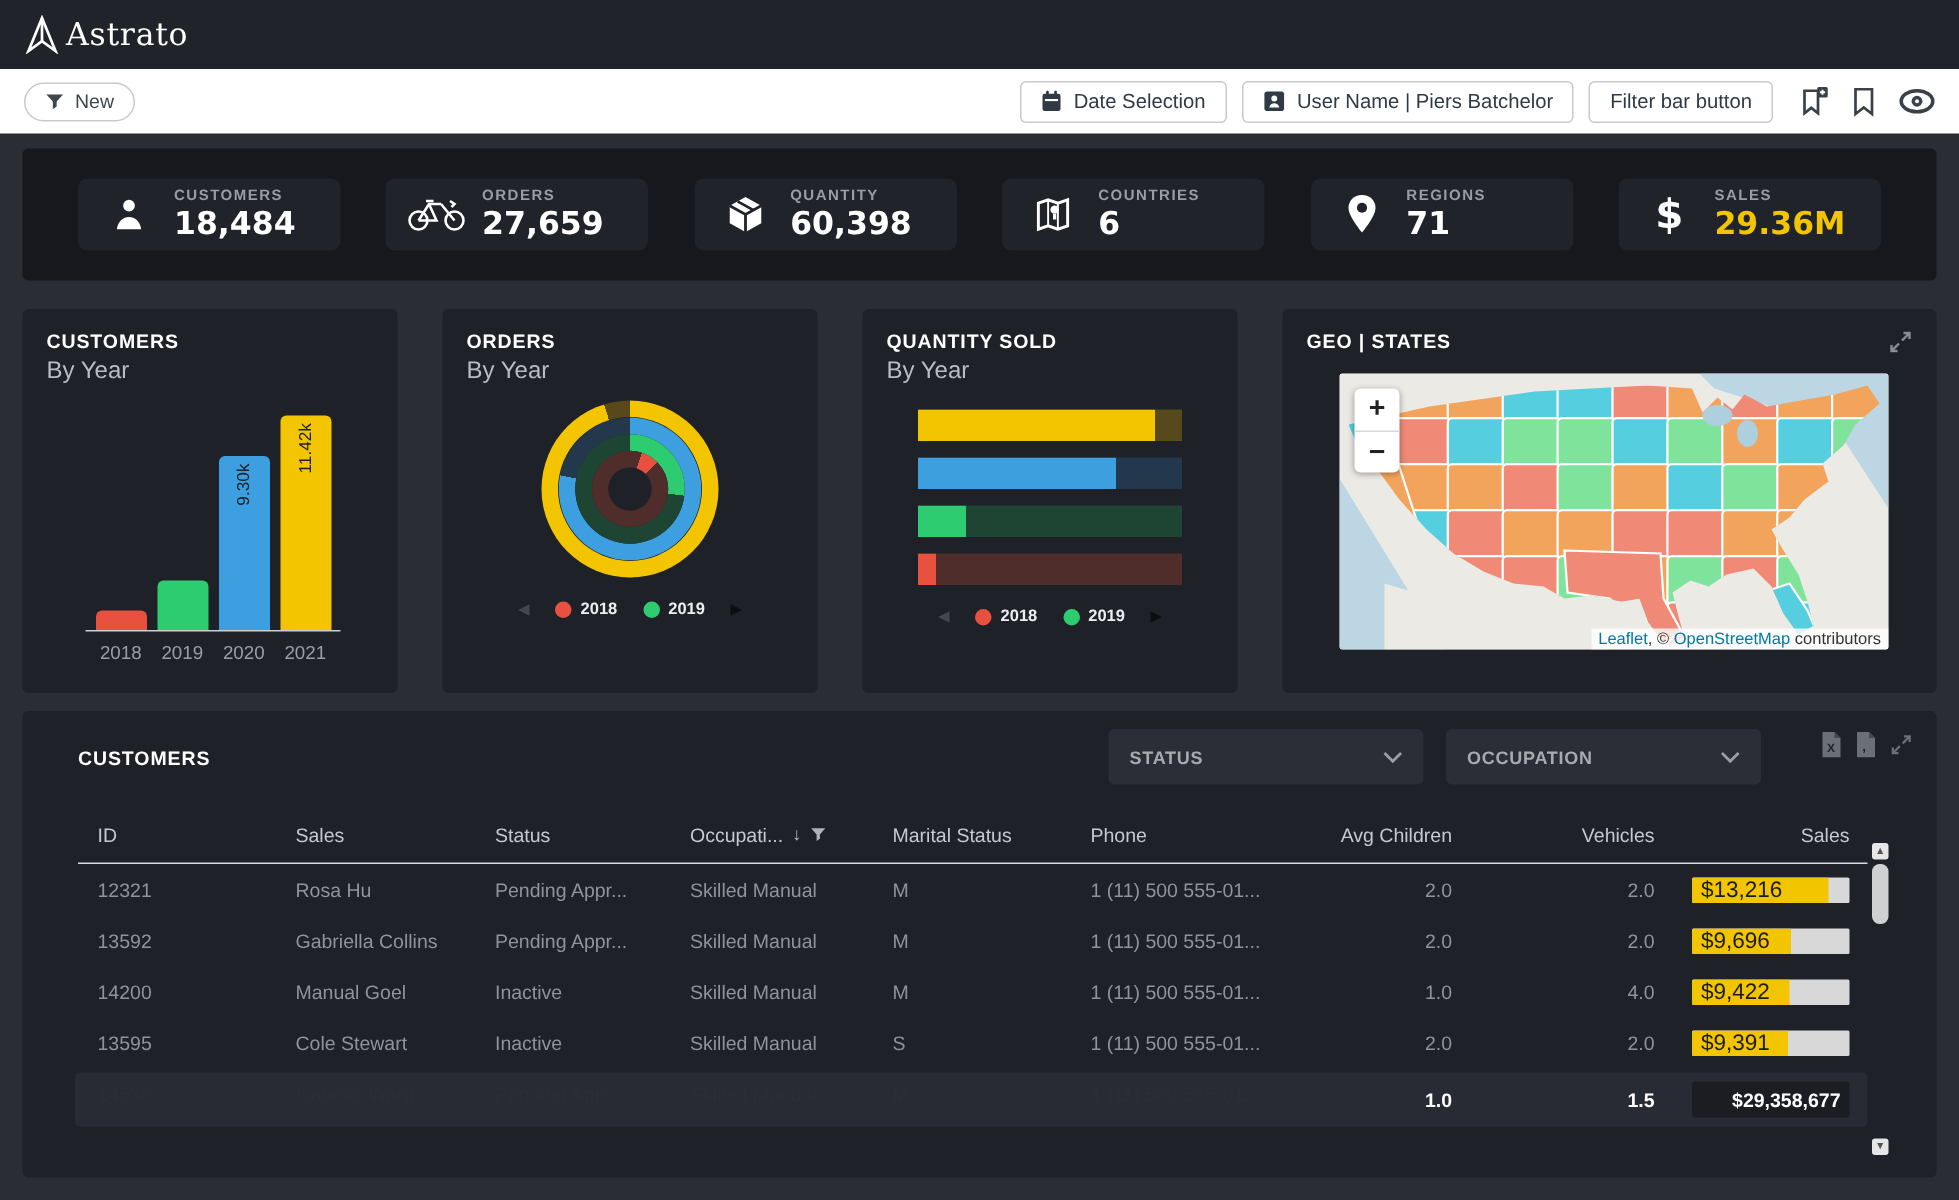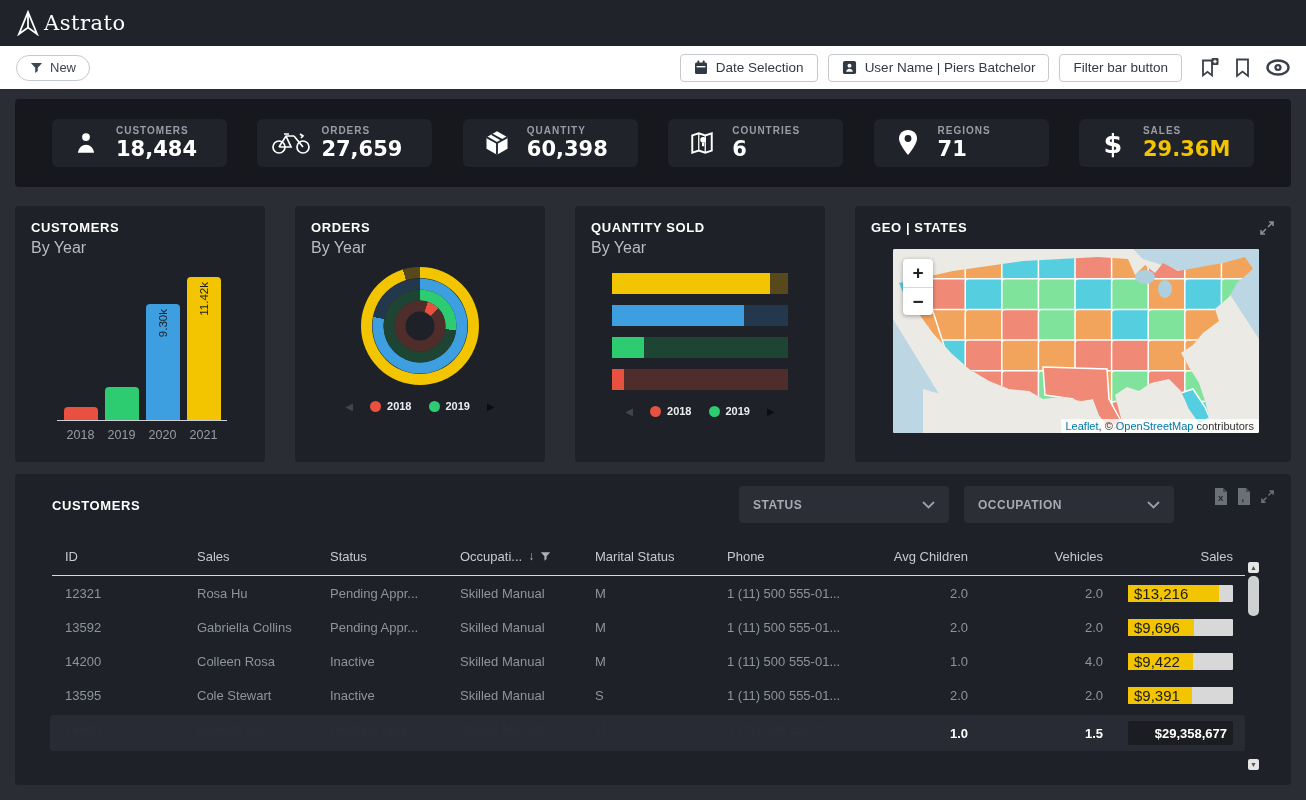--- a/index.html
+++ b/index.html
@@ -574,21 +574,21 @@
           <div class="cell right">2.0</div>
           <div class="cell sales-wrap">
             <div class="sales-bar">
               <div class="sales-fill" style="width: 63%;"></div>
               <div class="sales-txt">$9,696</div>
             </div>
           </div>
         </div>
         <div class="tgrid trow">
           <div class="cell">14200</div>
-          <div class="cell">Colleen Rosa</div>
+          <div class="cell">Manual Goel</div>
           <div class="cell">Inactive</div>
           <div class="cell">Skilled Manual</div>
           <div class="cell">M</div>
           <div class="cell">1 (11) 500 555-01...</div>
           <div class="cell right">1.0</div>
           <div class="cell right">4.0</div>
           <div class="cell sales-wrap">
             <div class="sales-bar">
               <div class="sales-fill" style="width: 62%;"></div>
               <div class="sales-txt">$9,422</div>

